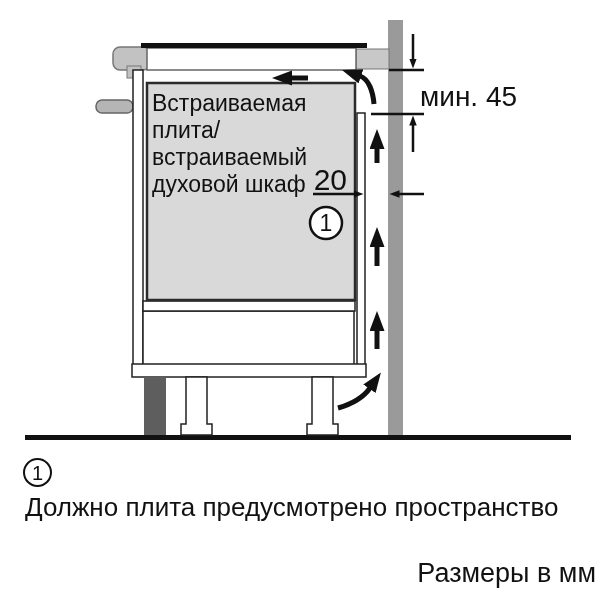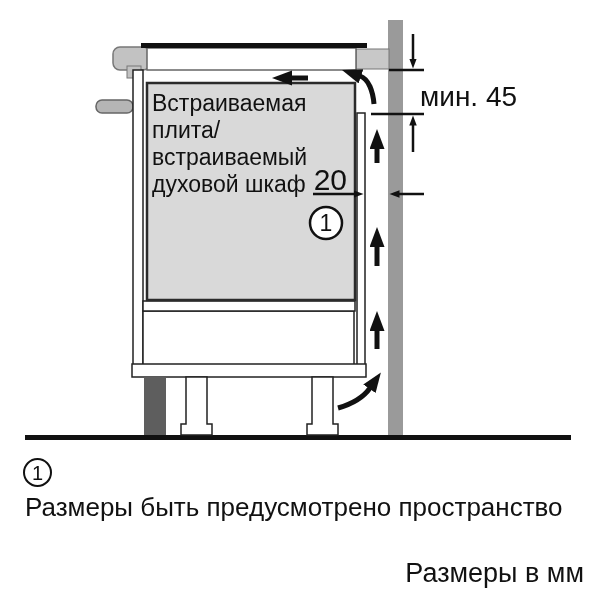--- a/index.html
+++ b/index.html
@@ -17,21 +17,21 @@
     position:absolute;left:25px;top:490px;width:545px;
     font-size:26px;line-height:35px;color:#111;
   }
   .marker-circle{
     position:absolute;left:23px;top:458px;width:29px;height:29px;
     border:2px solid #111;border-radius:50%;box-sizing:border-box;
     display:flex;align-items:center;justify-content:center;
     font-size:20px;line-height:1;
   }
   .units{
-    position:absolute;right:16px;top:556px;font-size:27px;line-height:35px;
+    position:absolute;right:4px;top:556px;font-size:27px;line-height:35px;
     color:#111;text-align:right;
   }
 </style>
 </head>
 <body>
 
 <div id="screen">
 
   <svg id="diagram" width="600" height="450" viewBox="0 0 600 450">
     <defs>
@@ -105,18 +105,18 @@
     <g>
       <circle cx="326" cy="223" r="16" fill="#fff" stroke="#111" stroke-width="2.5"></circle>
       <text class="callout-num" x="326" y="231" text-anchor="middle">1</text>
     </g>
   </svg>
 
   <div class="marker-circle">
     <span>1</span>
   </div>
   <div class="caption">
-    <div>Размеры быть предусмотрено пространство</div>
+    <div>Должно плита предусмотрено пространство</div>
   </div>
 
   <div class="units">Размеры в мм</div>
 
 </div>
 
 </body></html>

